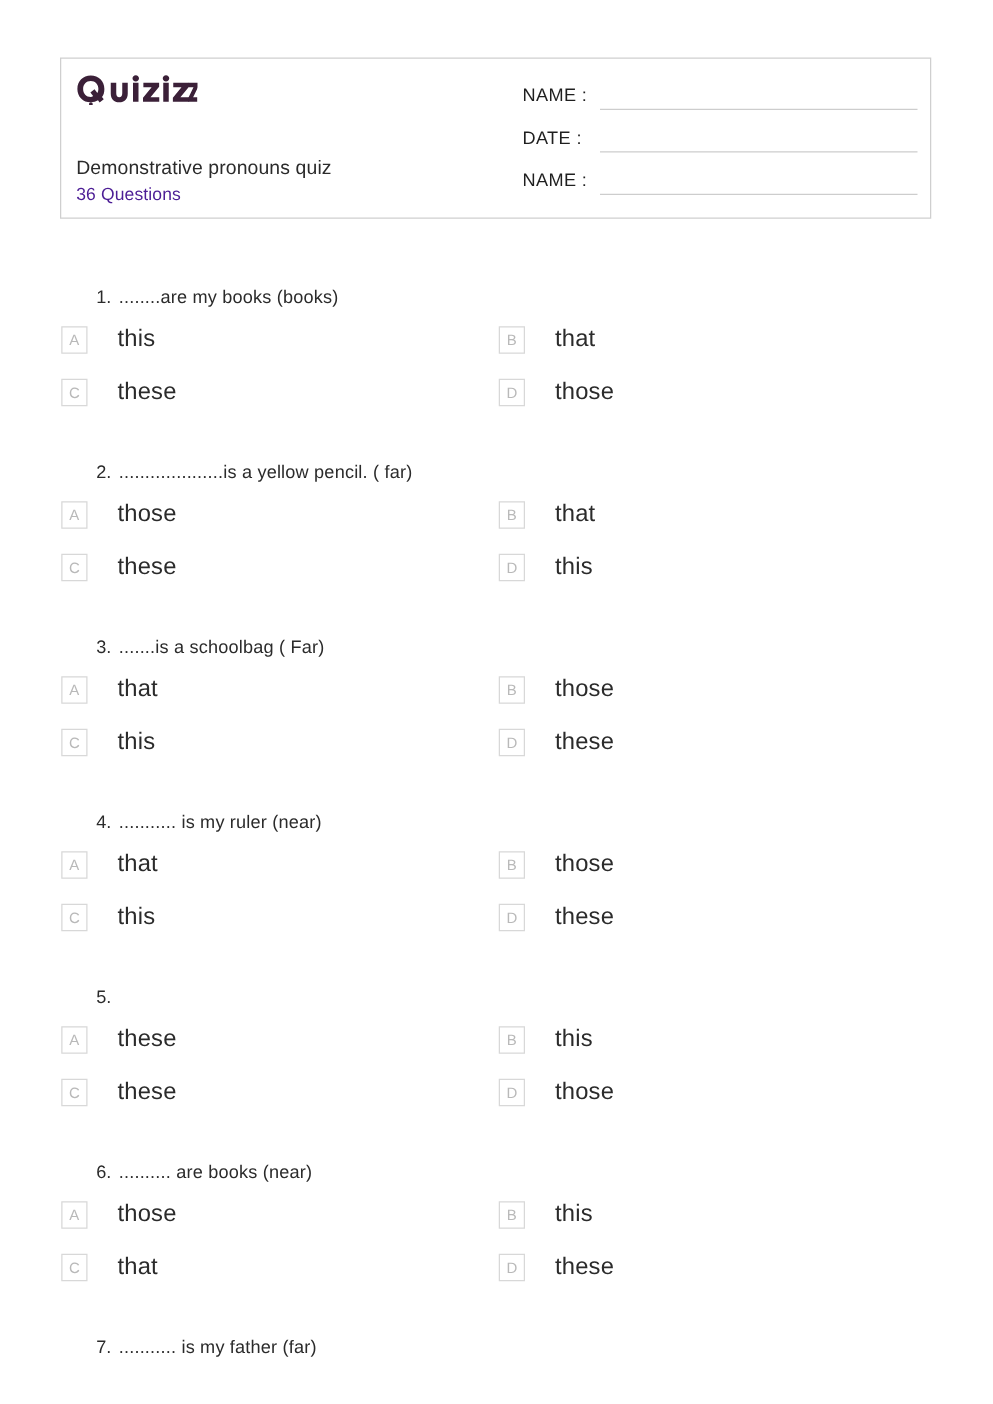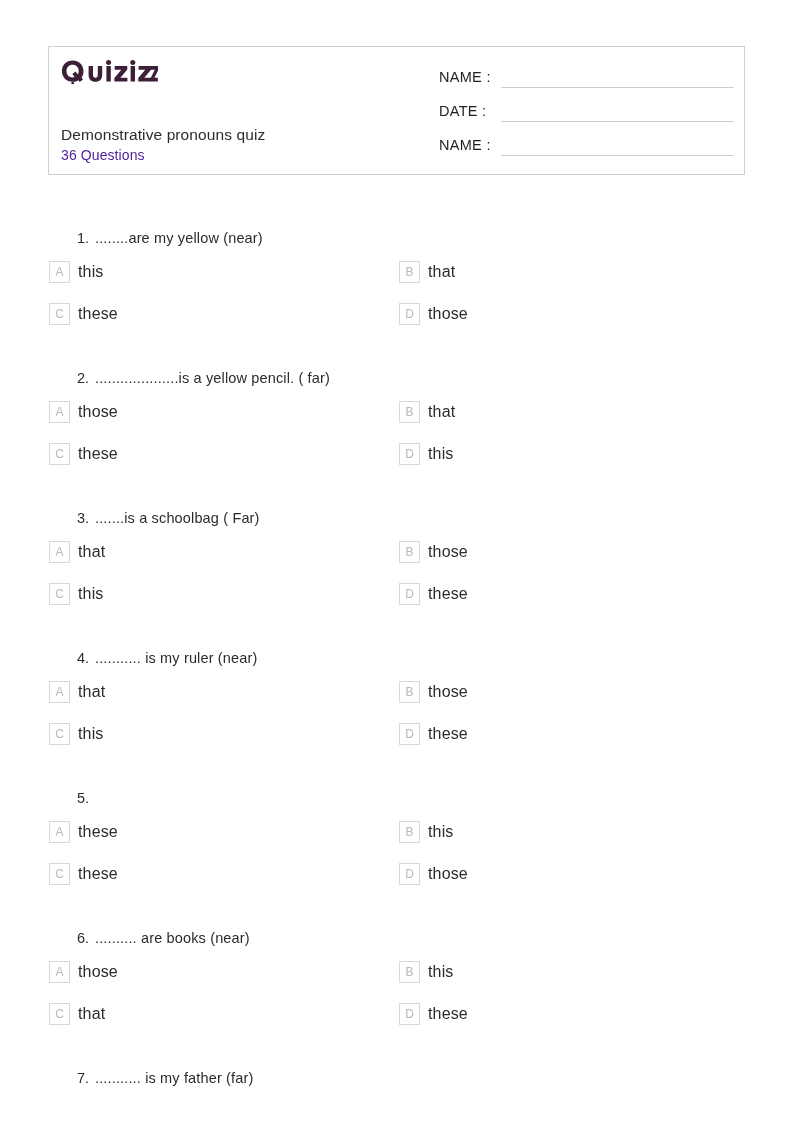--- a/index.html
+++ b/index.html
@@ -63,21 +63,20 @@
 
   .fields {
     position: absolute;
     left: 369px;
     top: 18px;
     width: 316px;
   }
   .field-row {
     position: relative;
     height: 34px;
-    margin-left: 21px;
   }
   .field-label {
     position: absolute;
     left: 0;
     top: 2px;
     font-size: 14.5px;
     line-height: 20px;
     color: #1f1f1f;
     letter-spacing: 0.3px;
     white-space: nowrap;
@@ -148,22 +147,22 @@
     box-sizing: border-box;
     display: flex;
     align-items: center;
     justify-content: center;
     font-size: 12px;
     color: #b9b9b9;
     background: #ffffff;
     flex: none;
   }
   .opt-text {
-    margin-left: 8px;
-    font-size: 16px;
+    margin-left: 24px;
+    font-size: 19px;
     line-height: 22px;
     color: #2b2b2b;
     letter-spacing: 0.15px;
     white-space: nowrap;
   }
 </style>
 </head>
 <body>
 
 <div class="header-card">
@@ -200,21 +199,21 @@
       <span class="field-line"></span>
     </div>
   </div>
 
 </div>
 
 <div class="questions" id="questions-container">
     <div class="question-block">
       <div class="q-head">
         <span class="q-number">1.</span>
-        <span class="q-text">........are my yellow (near)</span>
+        <span class="q-text">........are my books (books)</span>
       </div>
       <div class="opt-row">
         <div class="option col-left">
           <span class="opt-letter">A</span>
           <span class="opt-text">this</span>
         </div>
         <div class="option col-right">
           <span class="opt-letter">B</span>
           <span class="opt-text">that</span>
         </div>

